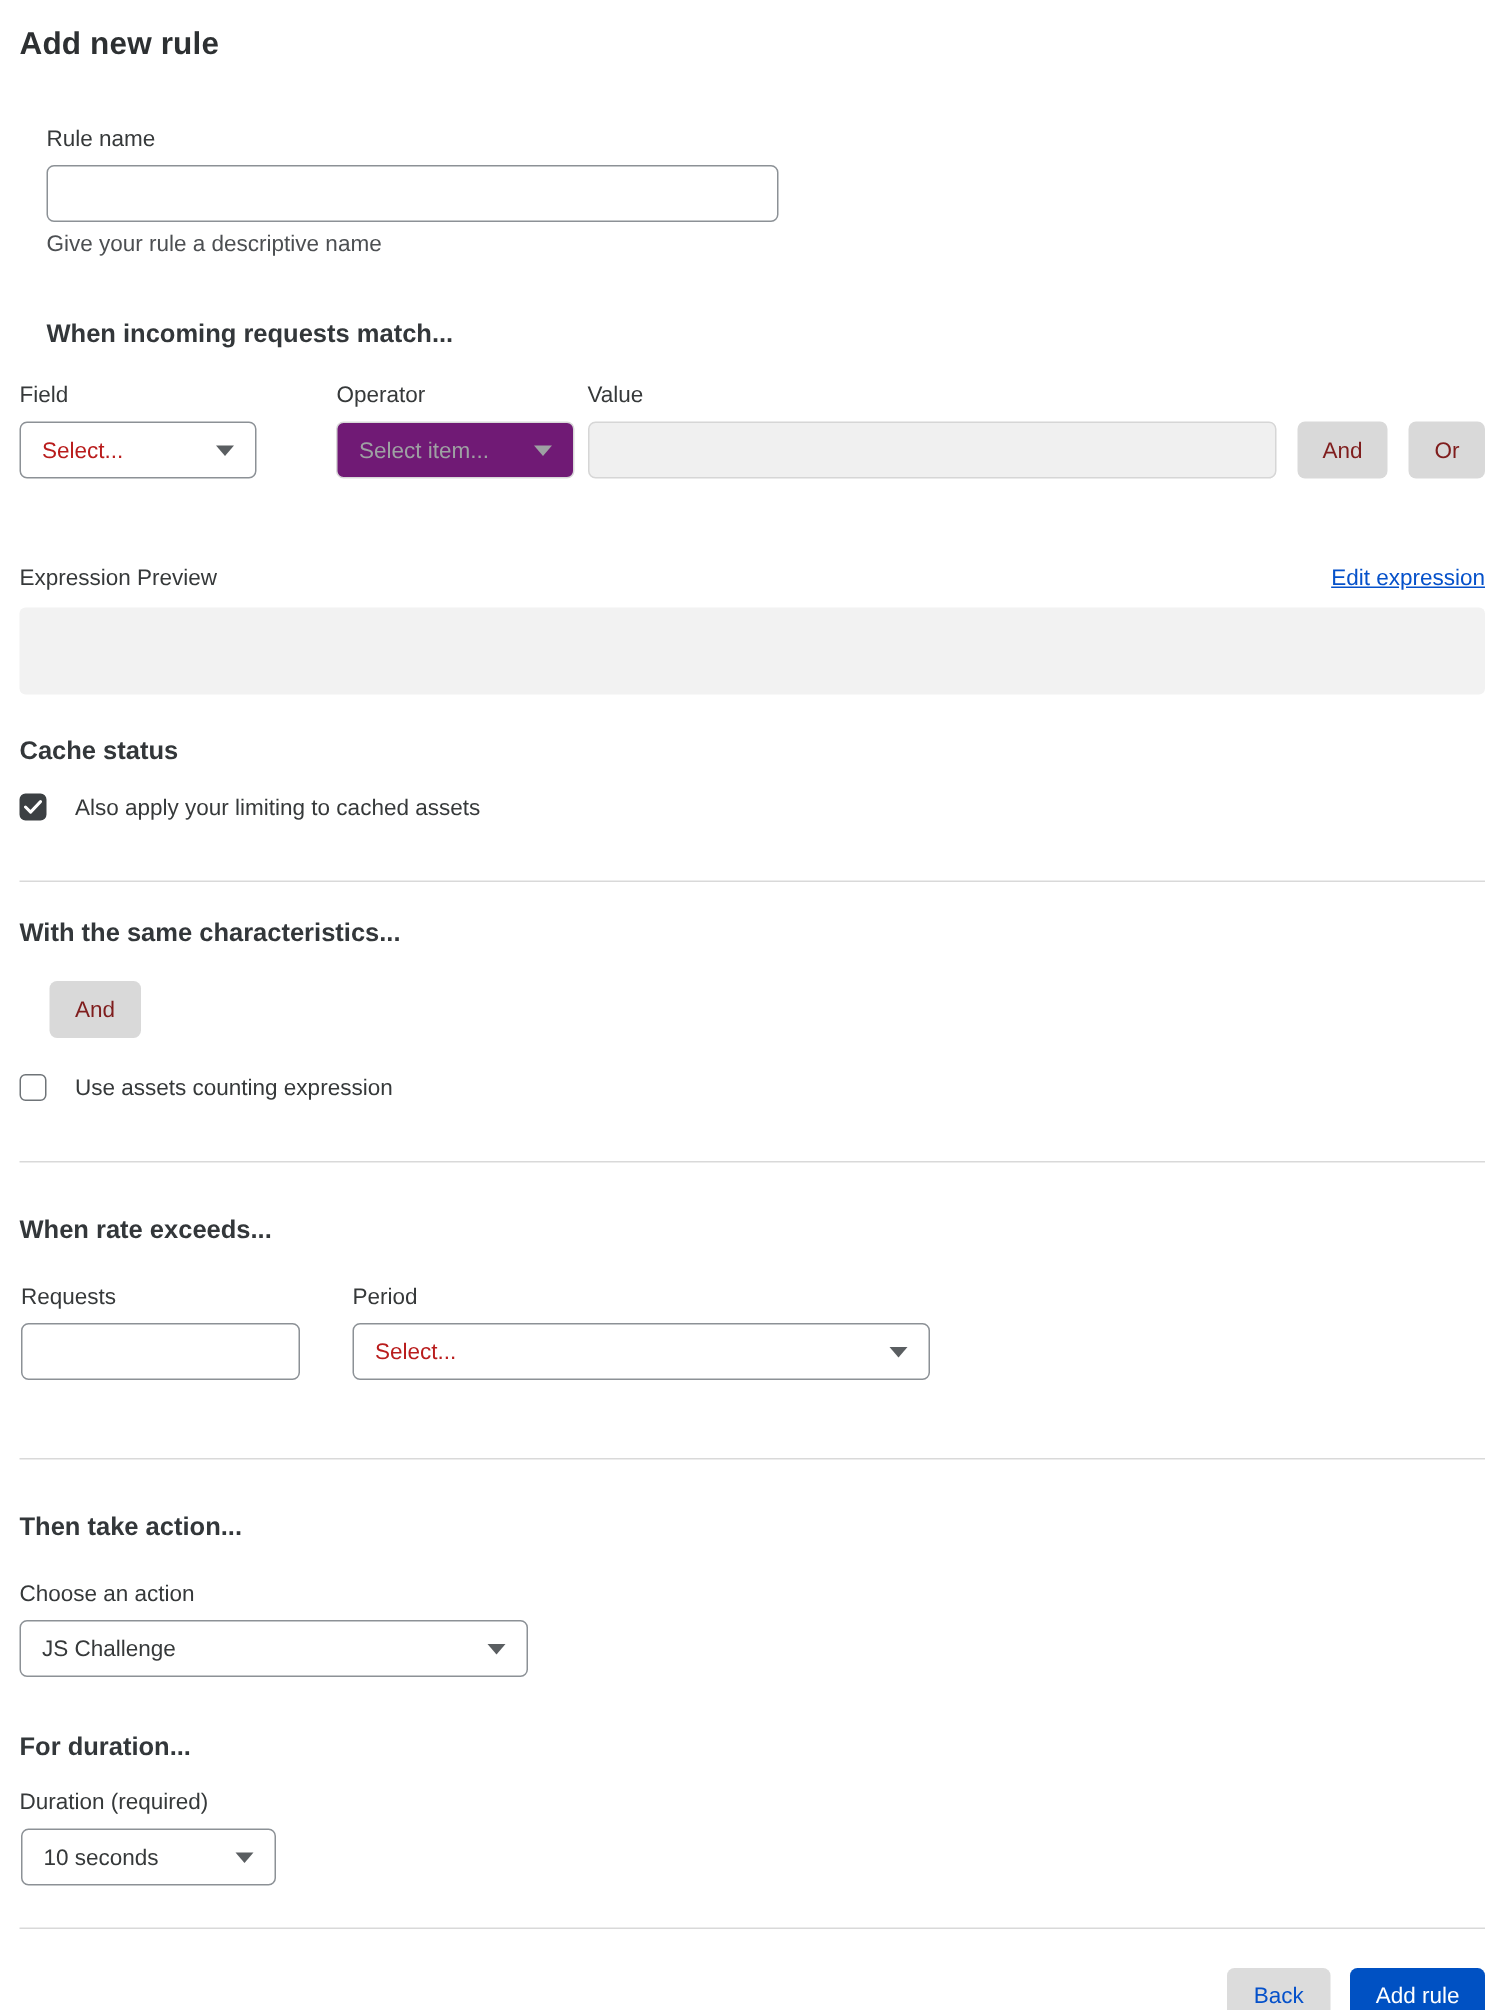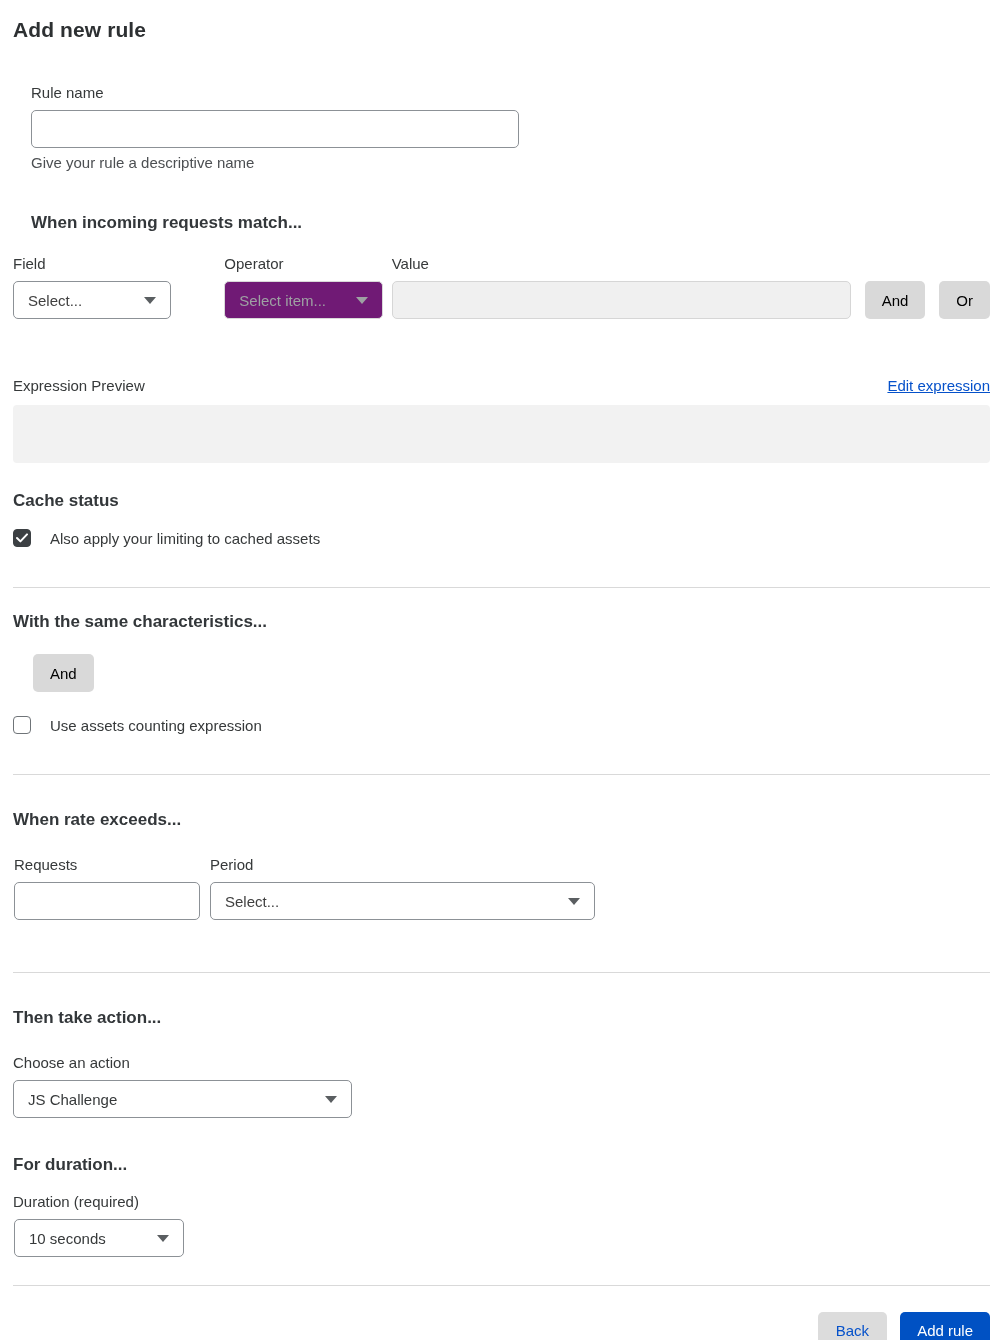--- a/index.html
+++ b/index.html
@@ -56,21 +56,21 @@
     border-radius: 5px;
     background: #fff;
     display: flex;
     align-items: center;
     justify-content: space-between;
     padding: 0 14px;
     cursor: pointer;
     user-select: none;
   }
   .select-box .sel-text { color: #36393a; }
-  .select-box .sel-text.placeholder { color: #404040; }
+  .select-box .sel-text.placeholder { color: #b91c1c; }
   .select-box.disabled {
     background: #701a75;
     border-color: #d9d9d9;
     cursor: default;
   }
   .select-box.disabled .sel-text { color: #9ea1a3; }
   .caret {
     width: 0; height: 0;
     border-left: 6px solid transparent;
     border-right: 6px solid transparent;
@@ -79,21 +79,21 @@
     flex: 0 0 auto;
   }
   .select-box.disabled .caret { border-top-color: #9ea1a3; }
   .gray-btn {
     height: 38px;
     background: #d9d9d9;
     border: none;
     border-radius: 5px;
     font-family: "Liberation Sans", sans-serif;
     font-size: 15px;
-    color: #000000;
+    color: #7f1d1d;
     padding: 0 17px;
     cursor: pointer;
   }
   .row { display: flex; align-items: center; }
   .divider {
     border: none;
     border-top: 1px solid #d9d9d9;
     height: 0;
     width: 100%;
   }
@@ -243,21 +243,21 @@
 </div>
 
 <hr class="divider mt-40">
 
 <div class="section-heading mt-35">When rate exceeds...</div>
 <div class="row mt-26">
   <div style="width:186px; margin-right:8px; margin-left:1px;">
     <label class="field-label">Requests</label>
     <input class="text-input" type="text" value="" style="">
   </div>
-  <div style="width:385px; margin-left:2px;">
+  <div style="width:385px; margin-left:27px;">
     <label class="field-label">Period</label>
     <div class="select-box">
       <span class="sel-text placeholder">Select...</span>
       <span class="caret"></span>
     </div>
   </div>
 </div>
 
 <hr class="divider mt-52">
 

